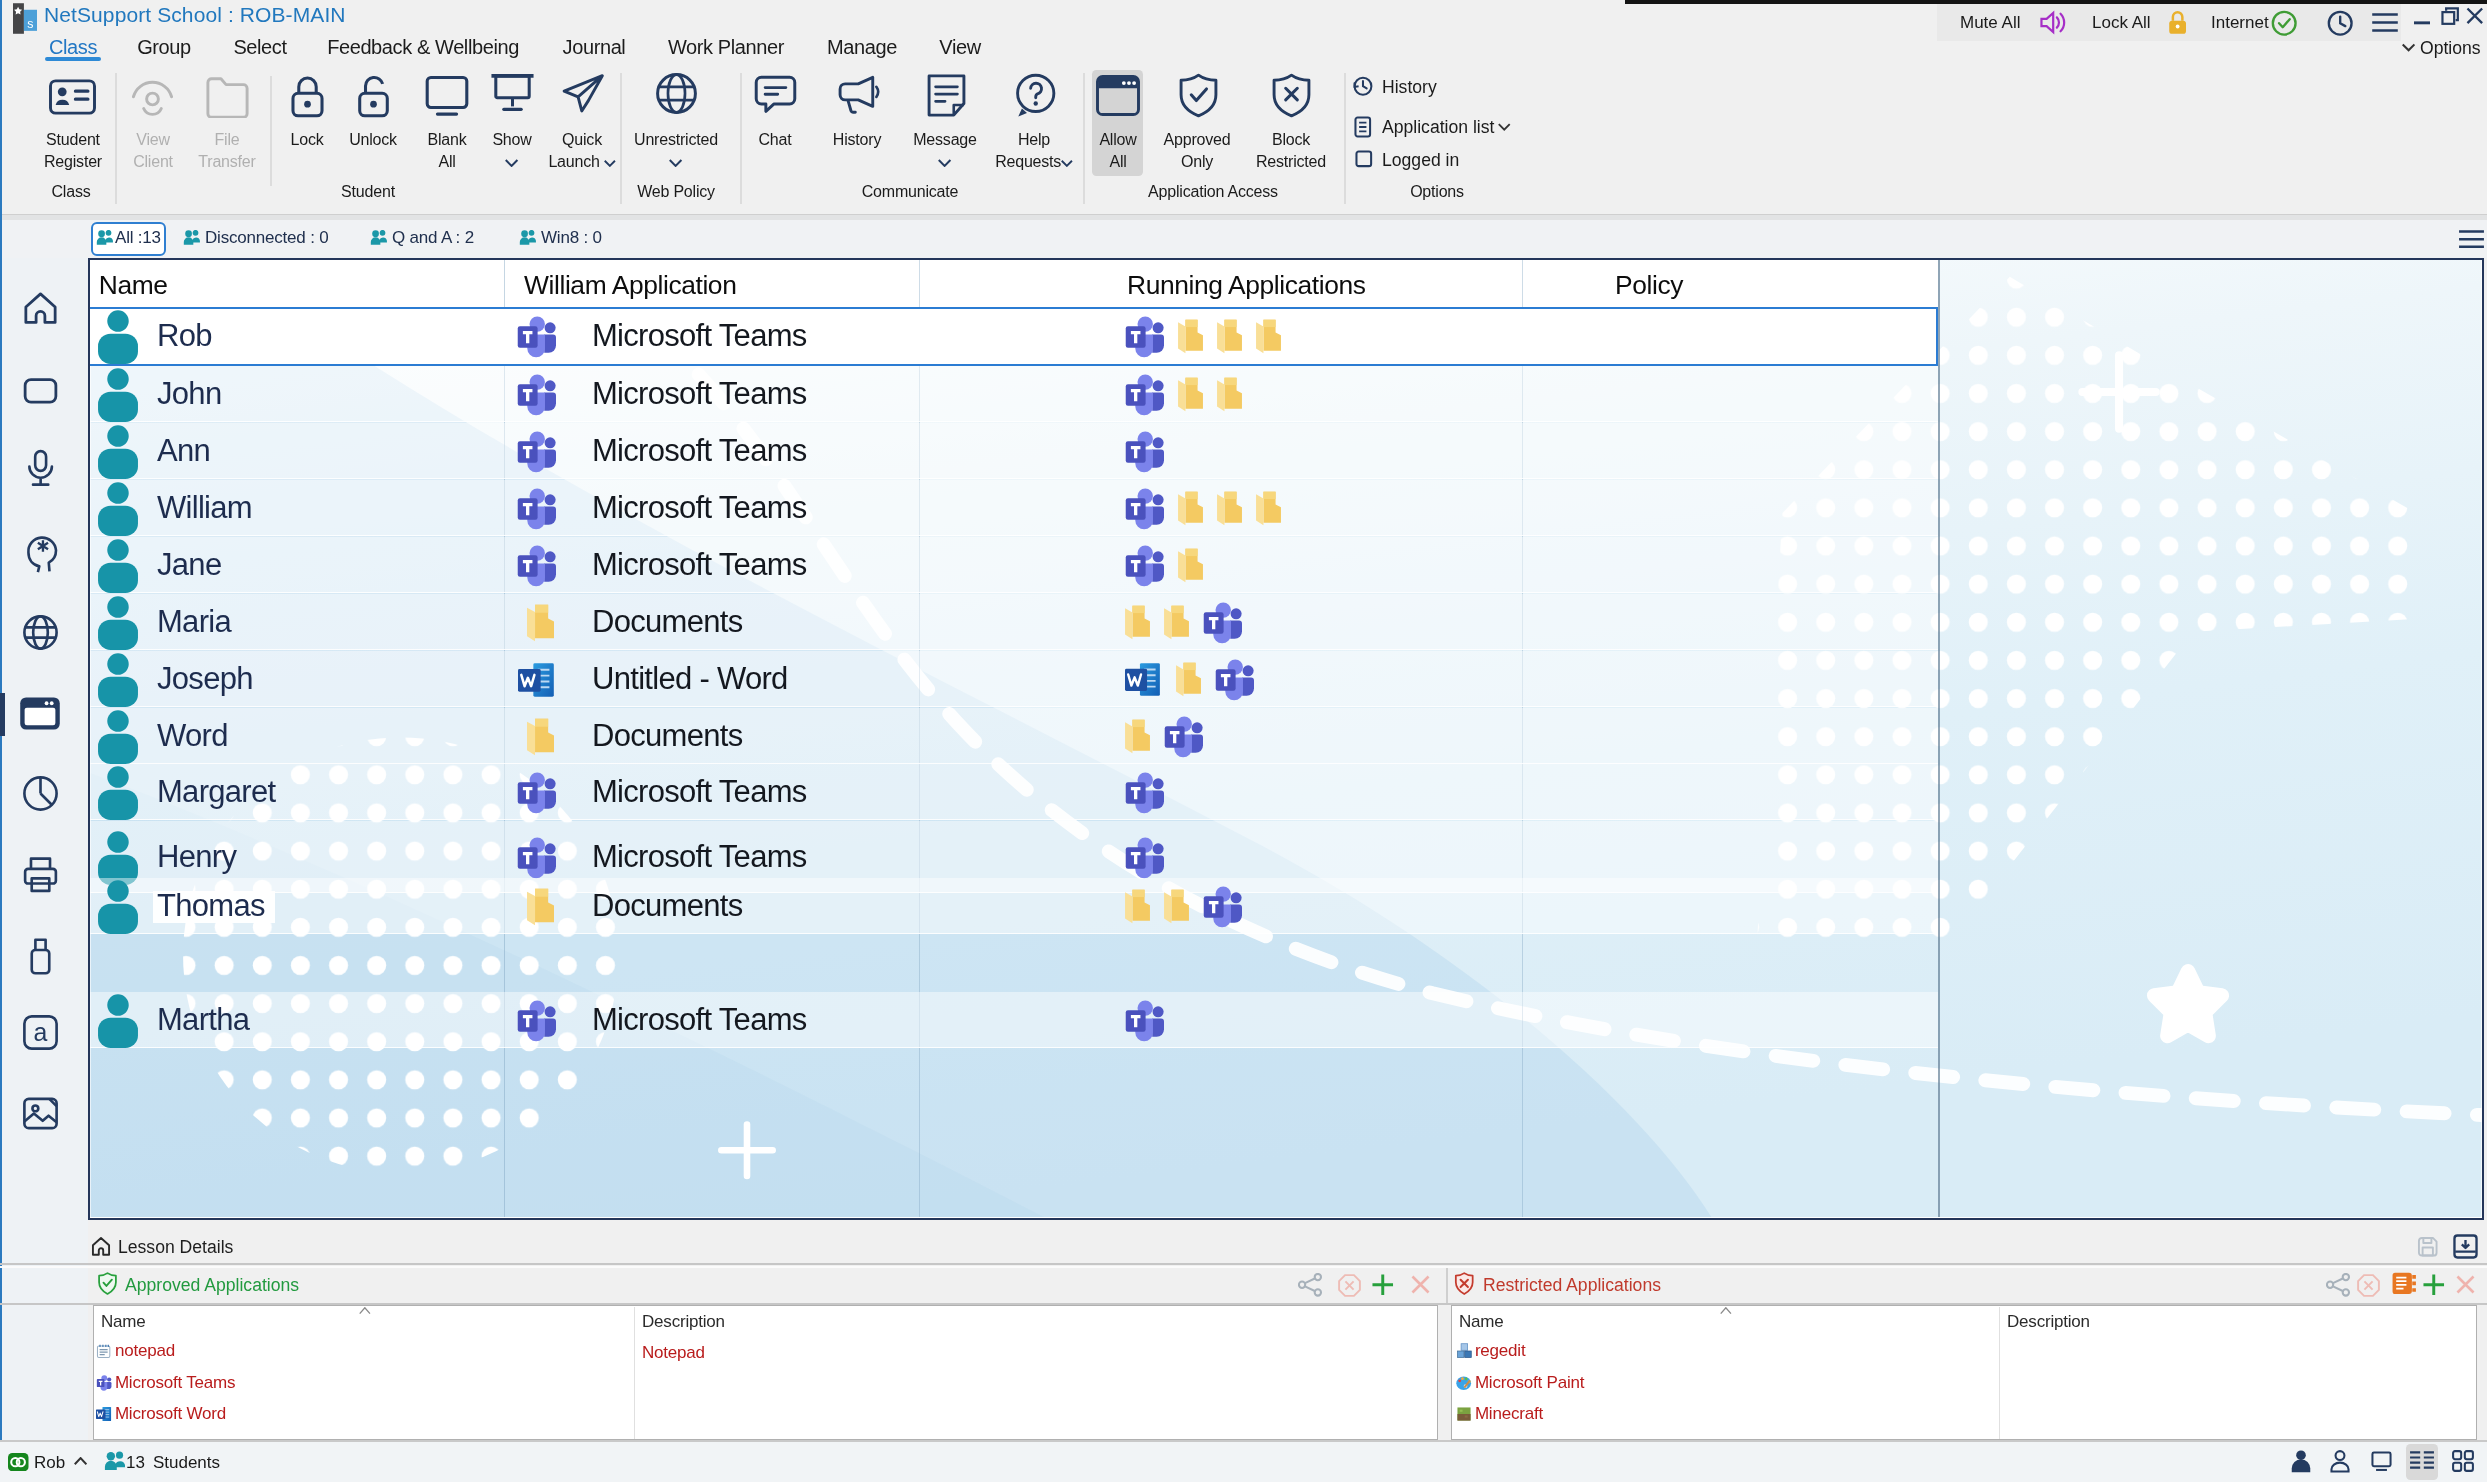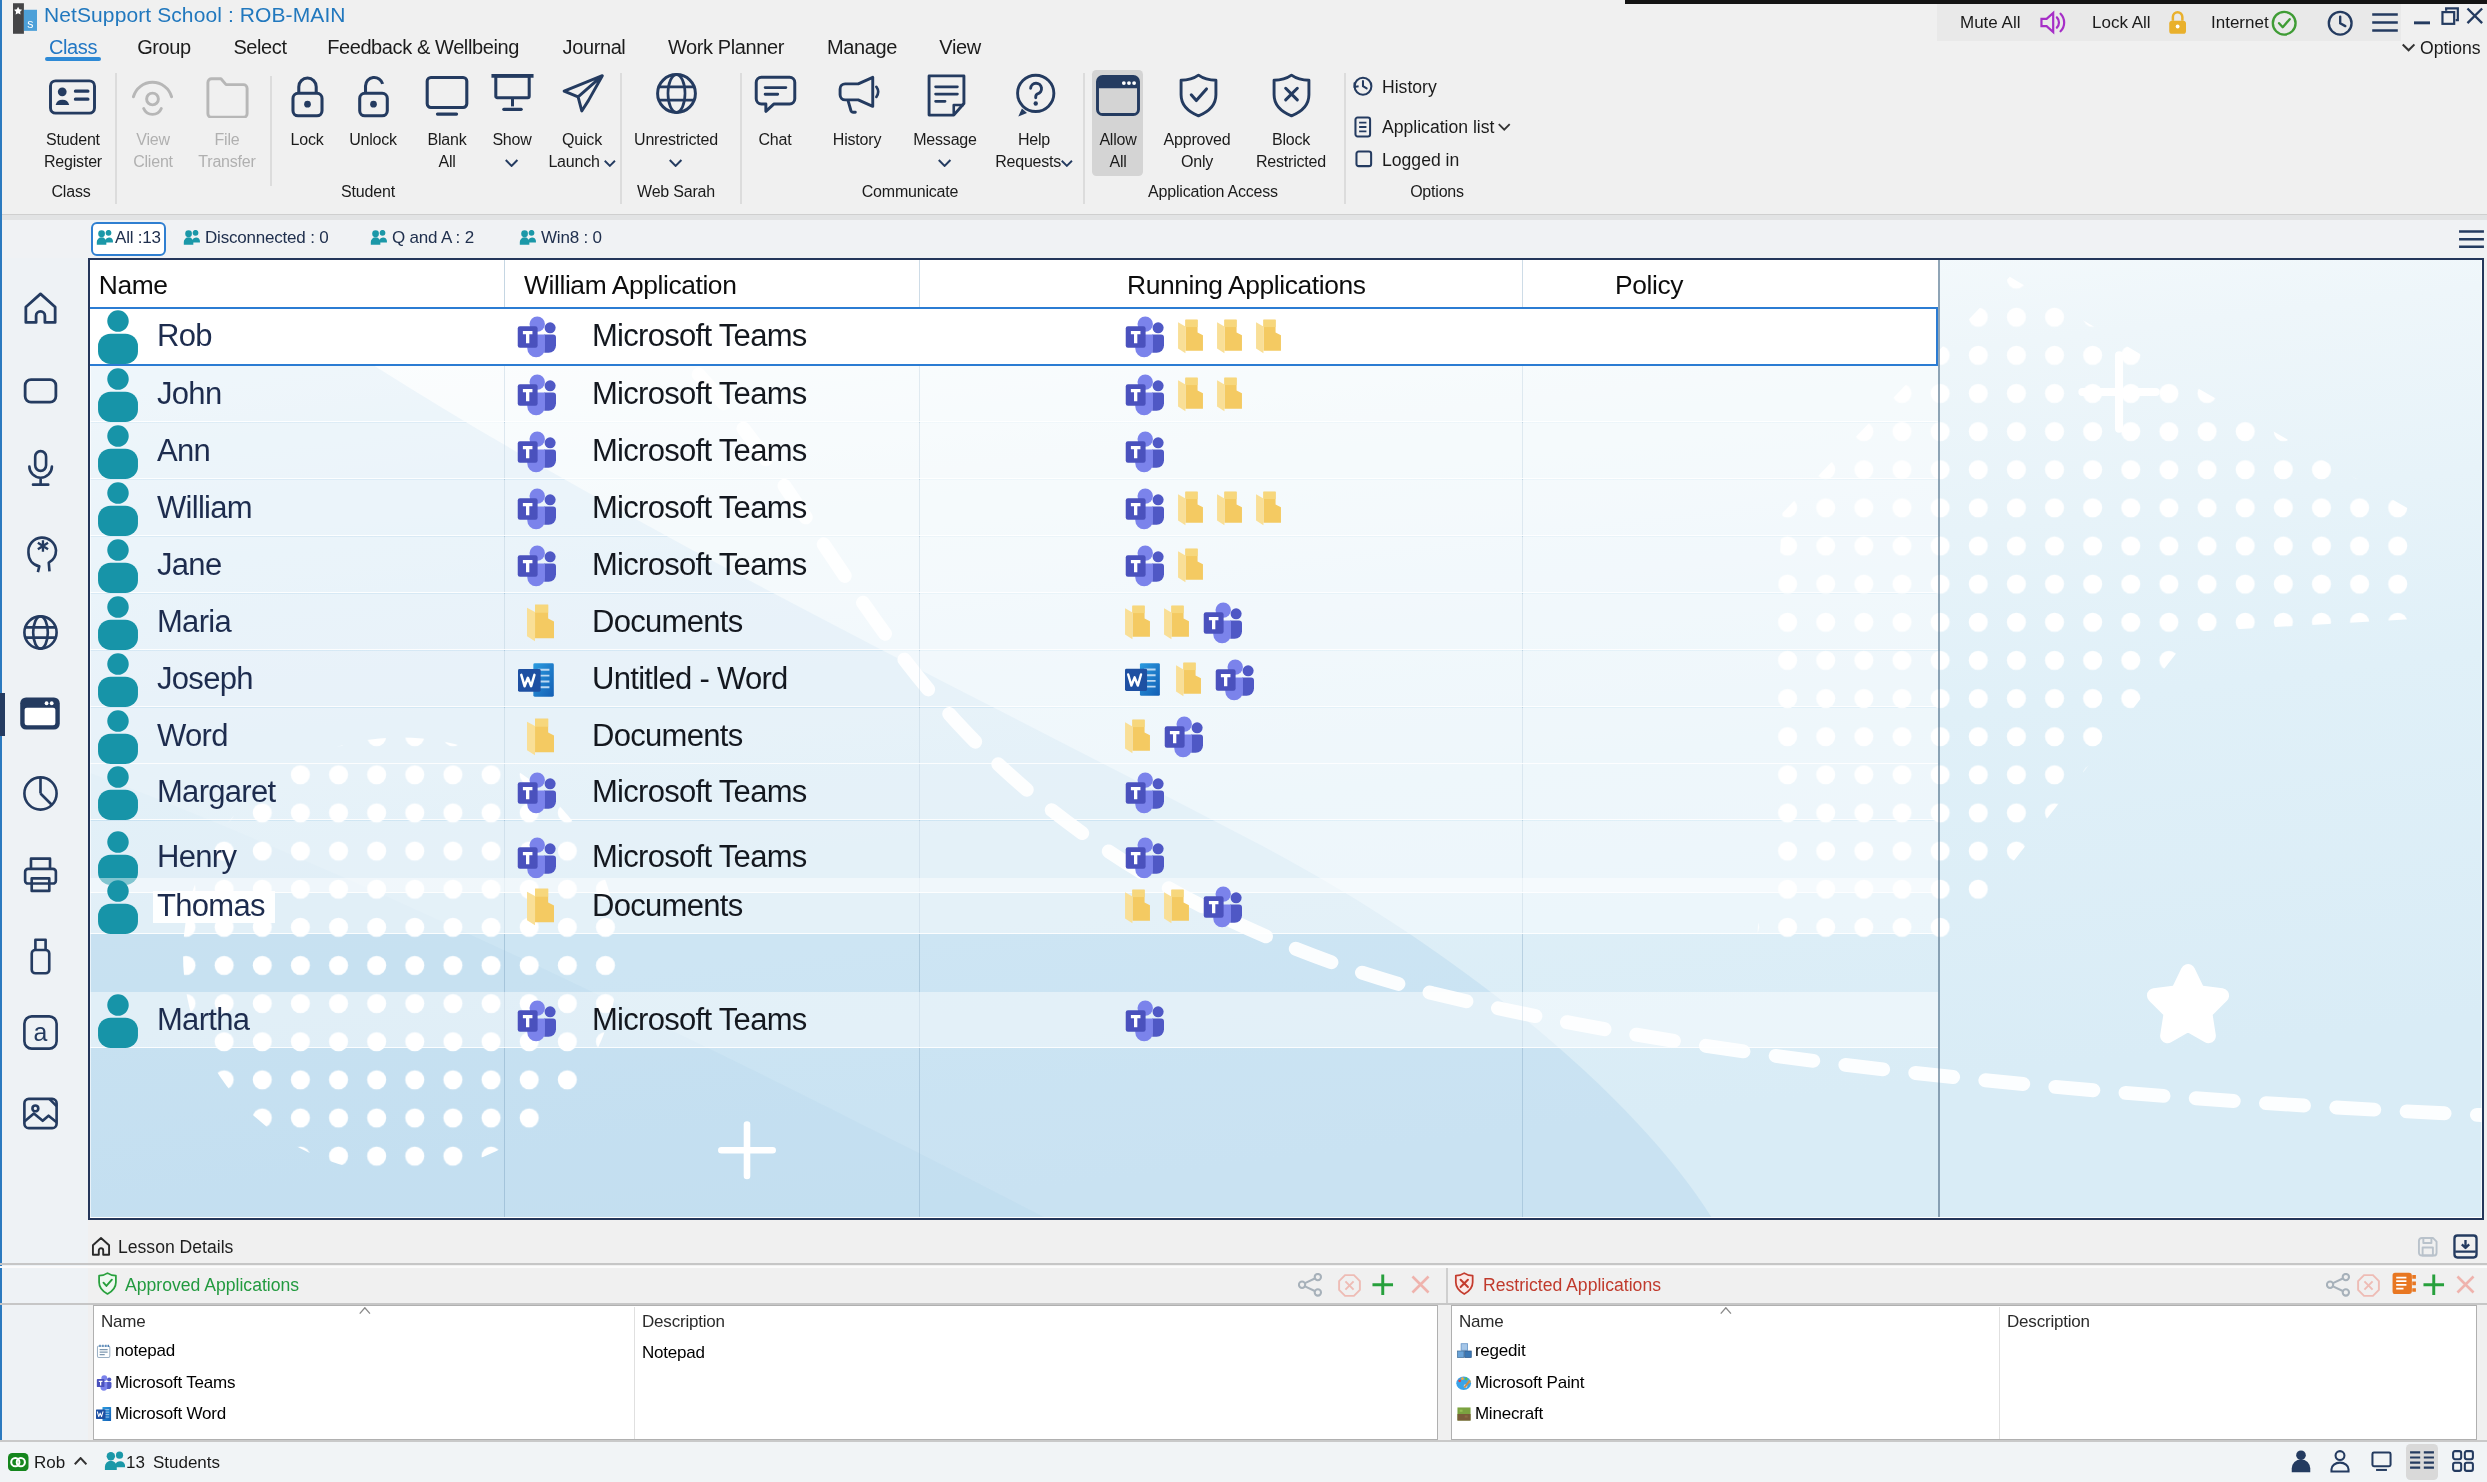--- a/index.html
+++ b/index.html
@@ -10,21 +10,21 @@
 .iclbl{position:absolute;text-align:center;font-size:16px;color:#1b1b1b;line-height:22.4px;width:132px;transform:translateX(-50%);top:129px;letter-spacing:-0.2px}
 .glbl{position:absolute;top:183px;font-size:16px;color:#1b1b1b;transform:translateX(-50%);letter-spacing:-0.2px}
 .tabtxt{font-size:17px;color:#20304e;letter-spacing:-0.2px}
 .row{position:absolute;left:0;width:1848px}
 .rbg{position:absolute;left:0;top:0;right:0;bottom:0.7px;background:rgba(255,255,255,.46)}
 .nm{position:absolute;left:67px;top:50%;transform:translateY(-54%);font-size:31px;letter-spacing:-0.7px;color:#1d2c4e}
 .ca{position:absolute;left:502px;top:50%;transform:translateY(-54%);font-size:31px;letter-spacing:-0.7px;color:#14181f}
 .pic{position:absolute;left:8px;top:50%;transform:translateY(-50%)}
 .cai{position:absolute;left:427px;top:50%;transform:translateY(-50%)}
 .ra{position:absolute;left:1035px;top:50%;transform:translateY(-50%);display:flex;align-items:center;gap:14px}
-.ptxt{font-size:17px;color:#000000;letter-spacing:-0.2px}
+.ptxt{font-size:17px;color:#b91c1c;letter-spacing:-0.2px}
 .prow{position:absolute;display:flex;align-items:center;gap:2.9px;height:22px}
 </style></head><body>
 <svg width="0" height="0" style="position:absolute">
     <defs>
 <g id="person">
         <circle cx="27" cy="15" r="14.5" fill="#1794a8"></circle>
         <rect x="0" y="32" width="54" height="41" rx="17" fill="#1794a8"></rect>
       </g>
 <g id="teams">
         <circle cx="27.5" cy="11" r="10.5" fill="#7b83eb"></circle>
@@ -214,21 +214,21 @@
     </svg></div>
 
 <svg class="a" style="left:655px;top:72px" width="43" height="43" viewBox="0 0 58 58">
     <circle cx="29" cy="29" r="25.5" stroke="#243b60" stroke-width="4" fill="none"></circle>
     <ellipse cx="29" cy="29" rx="11.5" ry="25.5" stroke="#243b60" stroke-width="3.6" fill="none"></ellipse>
     <path d="M6 20 h46 M6 38 h46" stroke="#243b60" stroke-width="3.6" fill="none"></path>
   </svg>
 <div class="iclbl" style="left:676px">Unrestricted<br><svg width="13.2" height="8" viewBox="0 0 18 11" style="display:inline">
       <path d="M1 1.5 l8 8 8-8" stroke="#243b60" stroke-width="2.8" fill="none"></path>
     </svg></div>
-<div class="glbl" style="left:676px">Web Sarah</div>
+<div class="glbl" style="left:676px">Web Policy</div>
 
 <svg class="a" style="left:754px;top:75px" width="43" height="43" viewBox="0 0 58 58">
     <path d="M10 3 h38 a7 7 0 0 1 7 7 v22 a7 7 0 0 1-7 7 H27 l-11 10 v-10 h-6 a7 7 0 0 1-7-7 V10 a7 7 0 0 1 7-7 z" stroke="#243b60" stroke-width="4" fill="none" stroke-linejoin="round"></path>
     <path d="M15 17 h28 M15 26 h17" stroke="#243b60" stroke-width="3.8" fill="none" stroke-linecap="round"></path>
   </svg>
 <div class="iclbl" style="left:775px">Chat</div>
 
 <svg class="a" style="left:835px;top:73px" width="45" height="45" viewBox="0 0 62 62">
     <path d="M52 6 V46 L32 37 H14 a7 7 0 0 1-7-7 v-8 a7 7 0 0 1 7-7 h18 z" stroke="#243b60" stroke-width="4" fill="none" stroke-linejoin="round"></path>
     <path d="M18 38 l4 14 a3 3 0 0 0 3 2 h3" stroke="#243b60" stroke-width="4" fill="none" stroke-linecap="round"></path>

